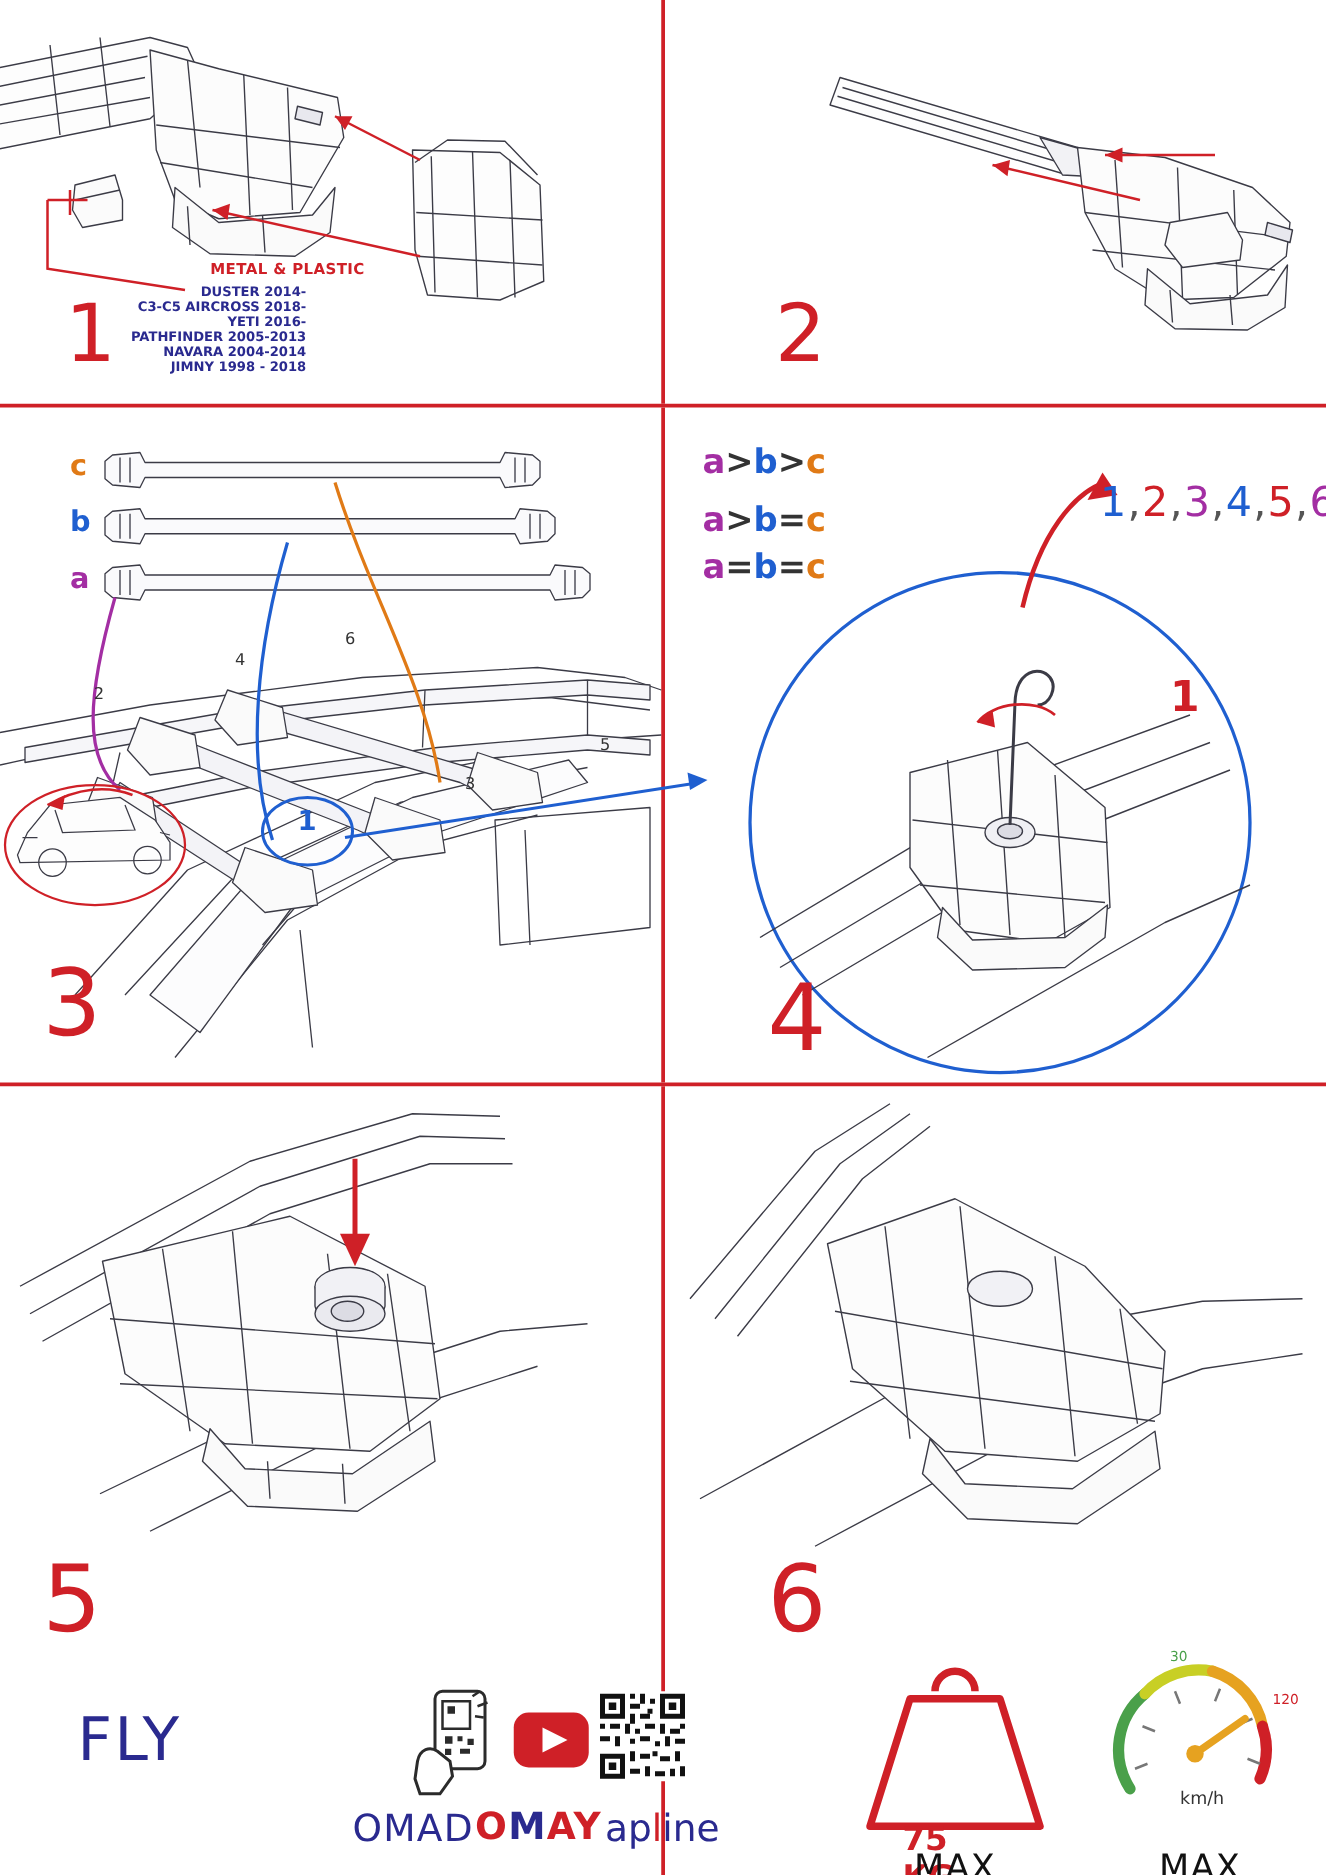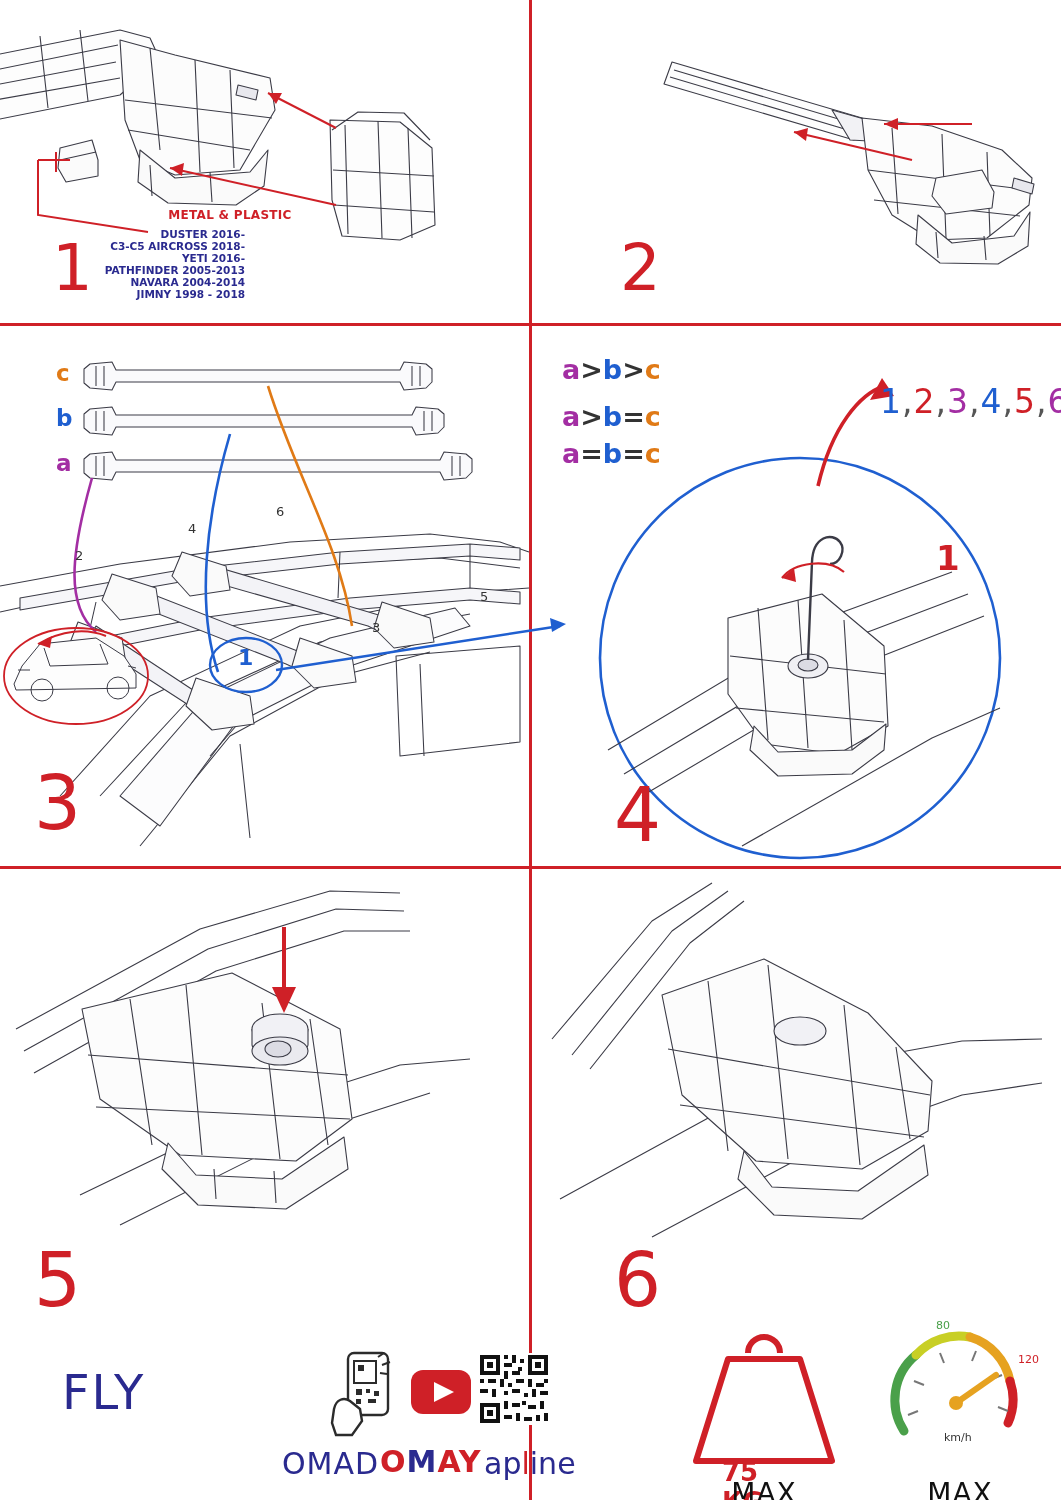--- a/index.html
+++ b/index.html
@@ -45,21 +45,21 @@
   .brand-ap{position:absolute;font-size:30px;color:#2a2a8f;font-family:"DejaVu Sans",sans-serif;}
   .brand-ap .mid{color:#cf2027;}
   .brand-accessory{position:absolute;font-size:30px;color:#2a2a8f;font-family:"DejaVu Sans",sans-serif;}
   .brand-accessory .part{color:#cf2027;}
   .brand-omad{position:absolute;font-size:30px;color:#2a2a8f;font-weight:400;font-family:"DejaVu Sans",sans-serif;letter-spacing:1px;}
   .brand-omay{position:absolute;font-size:30px;font-weight:700;font-family:"DejaVu Sans",sans-serif;letter-spacing:1px;color:#cf2027;}
   .brand-omay .blue{color:#2a2a8f;}
 
   .maxlabel{position:absolute;font-size:28px;color:#111;font-family:"DejaVu Sans",sans-serif;letter-spacing:1px;}
   .kgtext{position:absolute;color:#cf2027;font-size:26px;font-weight:700;font-family:"DejaVu Sans",sans-serif;}
-  .kmh{position:absolute;font-size:11px;color:#333;font-family:"DejaVu Sans",sans-serif;}
+  .kmh{position:absolute;font-size:14px;color:#333;font-family:"DejaVu Sans",sans-serif;}
   .gauge-tick{position:absolute;font-size:11px;font-family:"DejaVu Sans",sans-serif;}
 </style>
 </head>
 <body>
 
 <div class="sheet">
 
   <div class="hr" style="top:323px;"></div>
   <div class="hr" style="top:866px;"></div>
   <div class="vr" style="left:529px;top:0;height:323px;"></div>
@@ -98,21 +98,21 @@
         <path d="M38,160 L38,215 L148,232"></path>
         <path d="M38,160 L70,160"></path>
         <path d="M56,152 L56,172"></path>
       </g>
       <polygon points="268,93 282,93 276,104" fill="#cf2027"></polygon>
       <polygon points="170,168 184,163 182,176" fill="#cf2027"></polygon>
     </svg>
 
     <div class="metal-title" style="left:140px;top:208px;width:180px;">METAL &amp; PLASTIC</div>
     <div class="metal-list" style="left:90px;top:228px;width:155px;">
-      <div>DUSTER 2016-</div>
+      <div>DUSTER 2014-</div>
       <div>C3-C5 AIRCROSS 2018-</div>
       <div>YETI 2016-</div>
       <div>PATHFINDER 2005-2013</div>
       <div>NAVARA 2004-2014</div>
       <div>JIMNY 1998 - 2018</div>
     </div>
 
     <div class="stepnum" style="left:52px;top:236px;font-size:64px;">1</div>
   </div>
 
@@ -399,19 +399,19 @@
       <path d="M20,112 A 58,58 0 0 1 32,36" stroke="#4aa04a" stroke-width="9" fill="none" stroke-linecap="round"></path>
       <path d="M32,36 A 58,58 0 0 1 86,18" stroke="#c8cf25" stroke-width="9" fill="none" stroke-linecap="round"></path>
       <path d="M86,18 A 58,58 0 0 1 126,62" stroke="#e6a220" stroke-width="9" fill="none" stroke-linecap="round"></path>
       <path d="M126,62 A 58,58 0 0 1 124,104" stroke="#cf2027" stroke-width="9" fill="none" stroke-linecap="round"></path>
       <g stroke="#777" stroke-width="2">
         <path d="M24,96 L34,92 M30,62 L40,66 M56,34 L60,44 M92,32 L88,42 M118,56 L108,60 M124,92 L114,88"></path>
       </g>
       <path d="M72,84 L112,56" stroke="#e6a220" stroke-width="6" stroke-linecap="round"></path>
       <circle cx="72" cy="84" r="7" fill="#e6a220"></circle>
     </svg>
-    <div class="gauge-tick" style="left:404px;top:450px;color:#4aa04a;">80</div>
+    <div class="gauge-tick" style="left:404px;top:450px;color:#4aa04a;">30</div>
     <div class="gauge-tick" style="left:486px;top:484px;color:#cf2027;">120</div>
     <div class="kmh" style="left:412px;top:562px;">km/h</div>
     <div class="maxlabel" style="left:382px;top:608px;width:92px;text-align:center;">MAX</div>
   </div>
 
 </div>
 
 </body></html>

